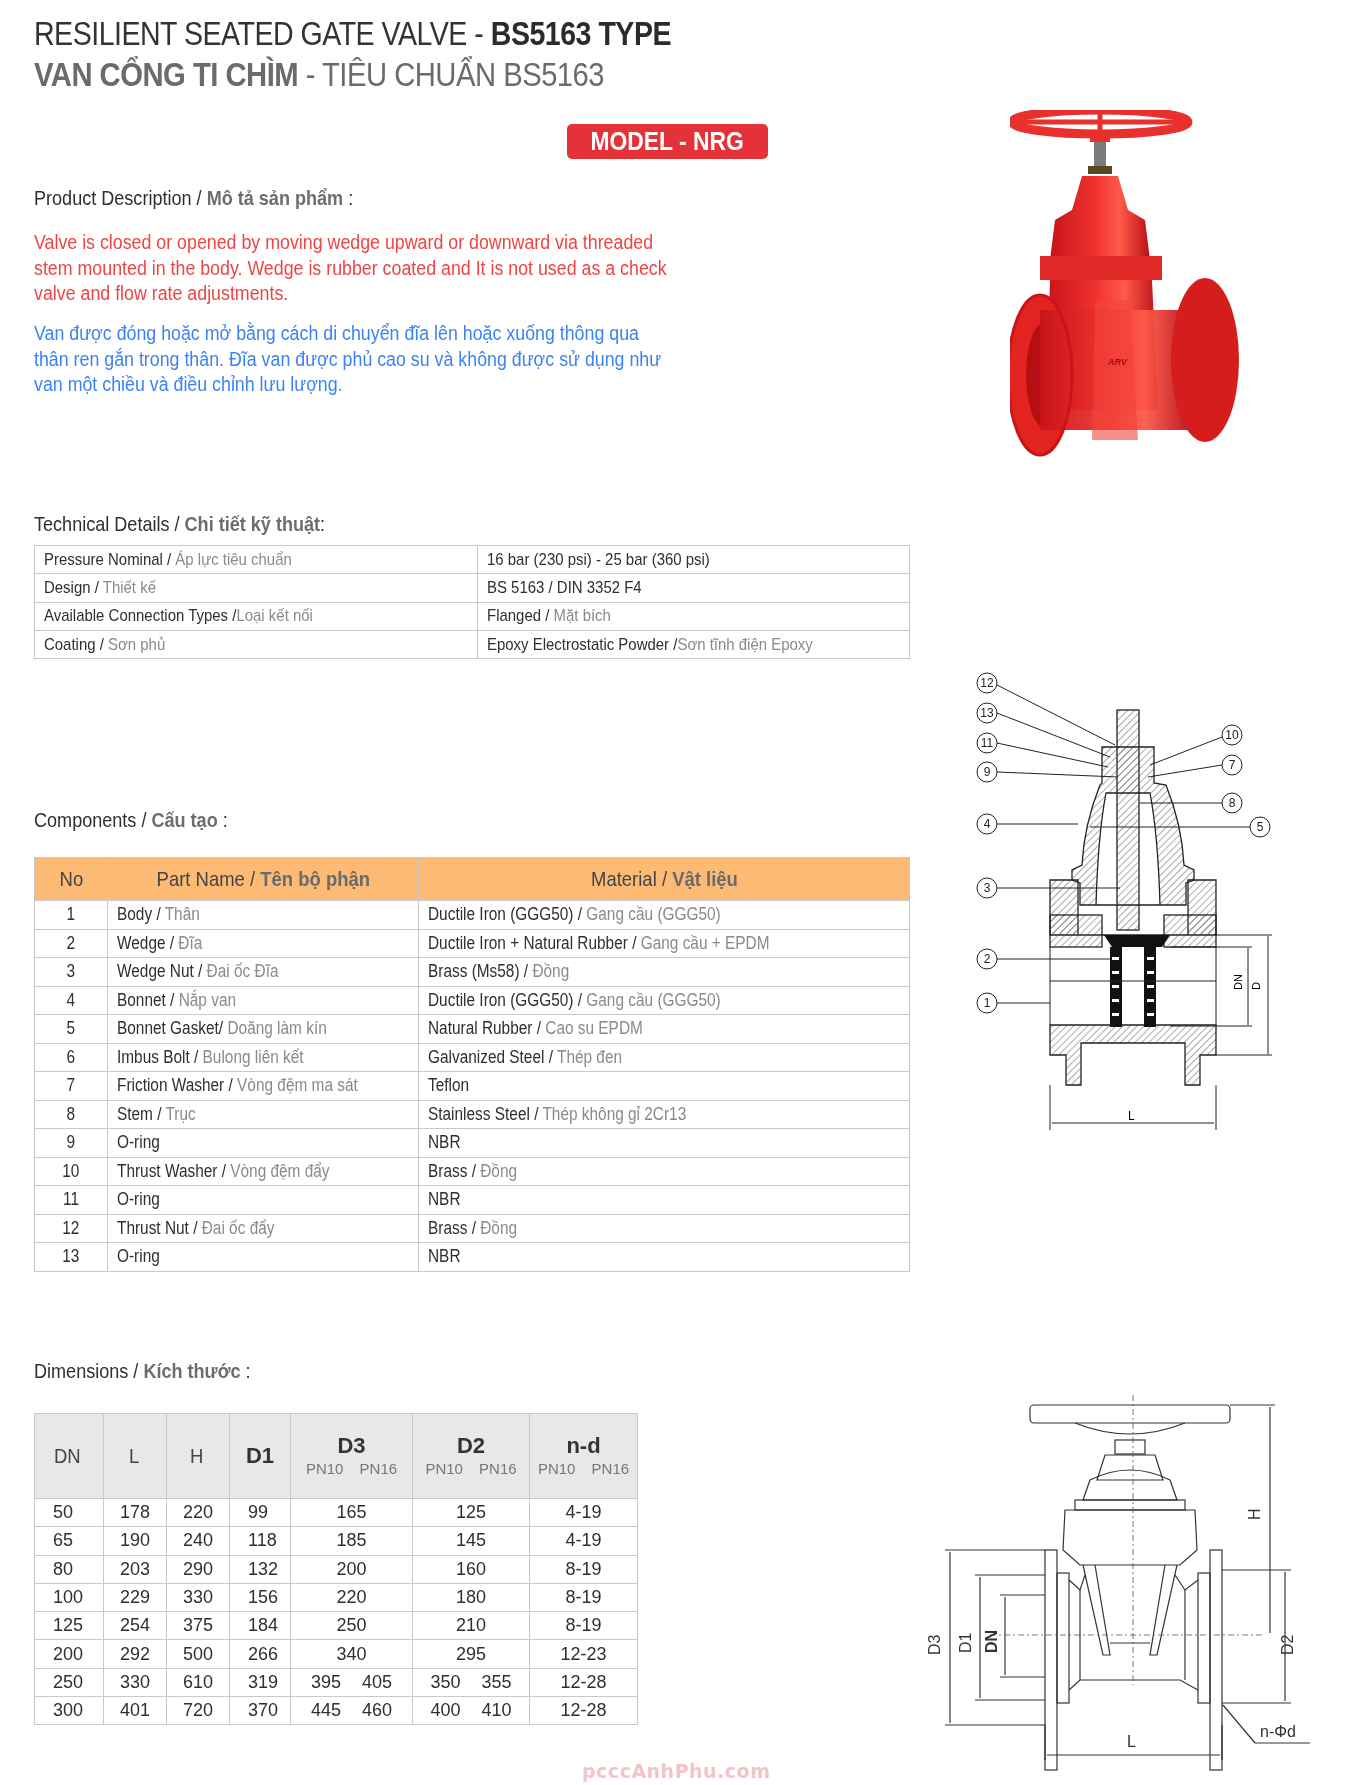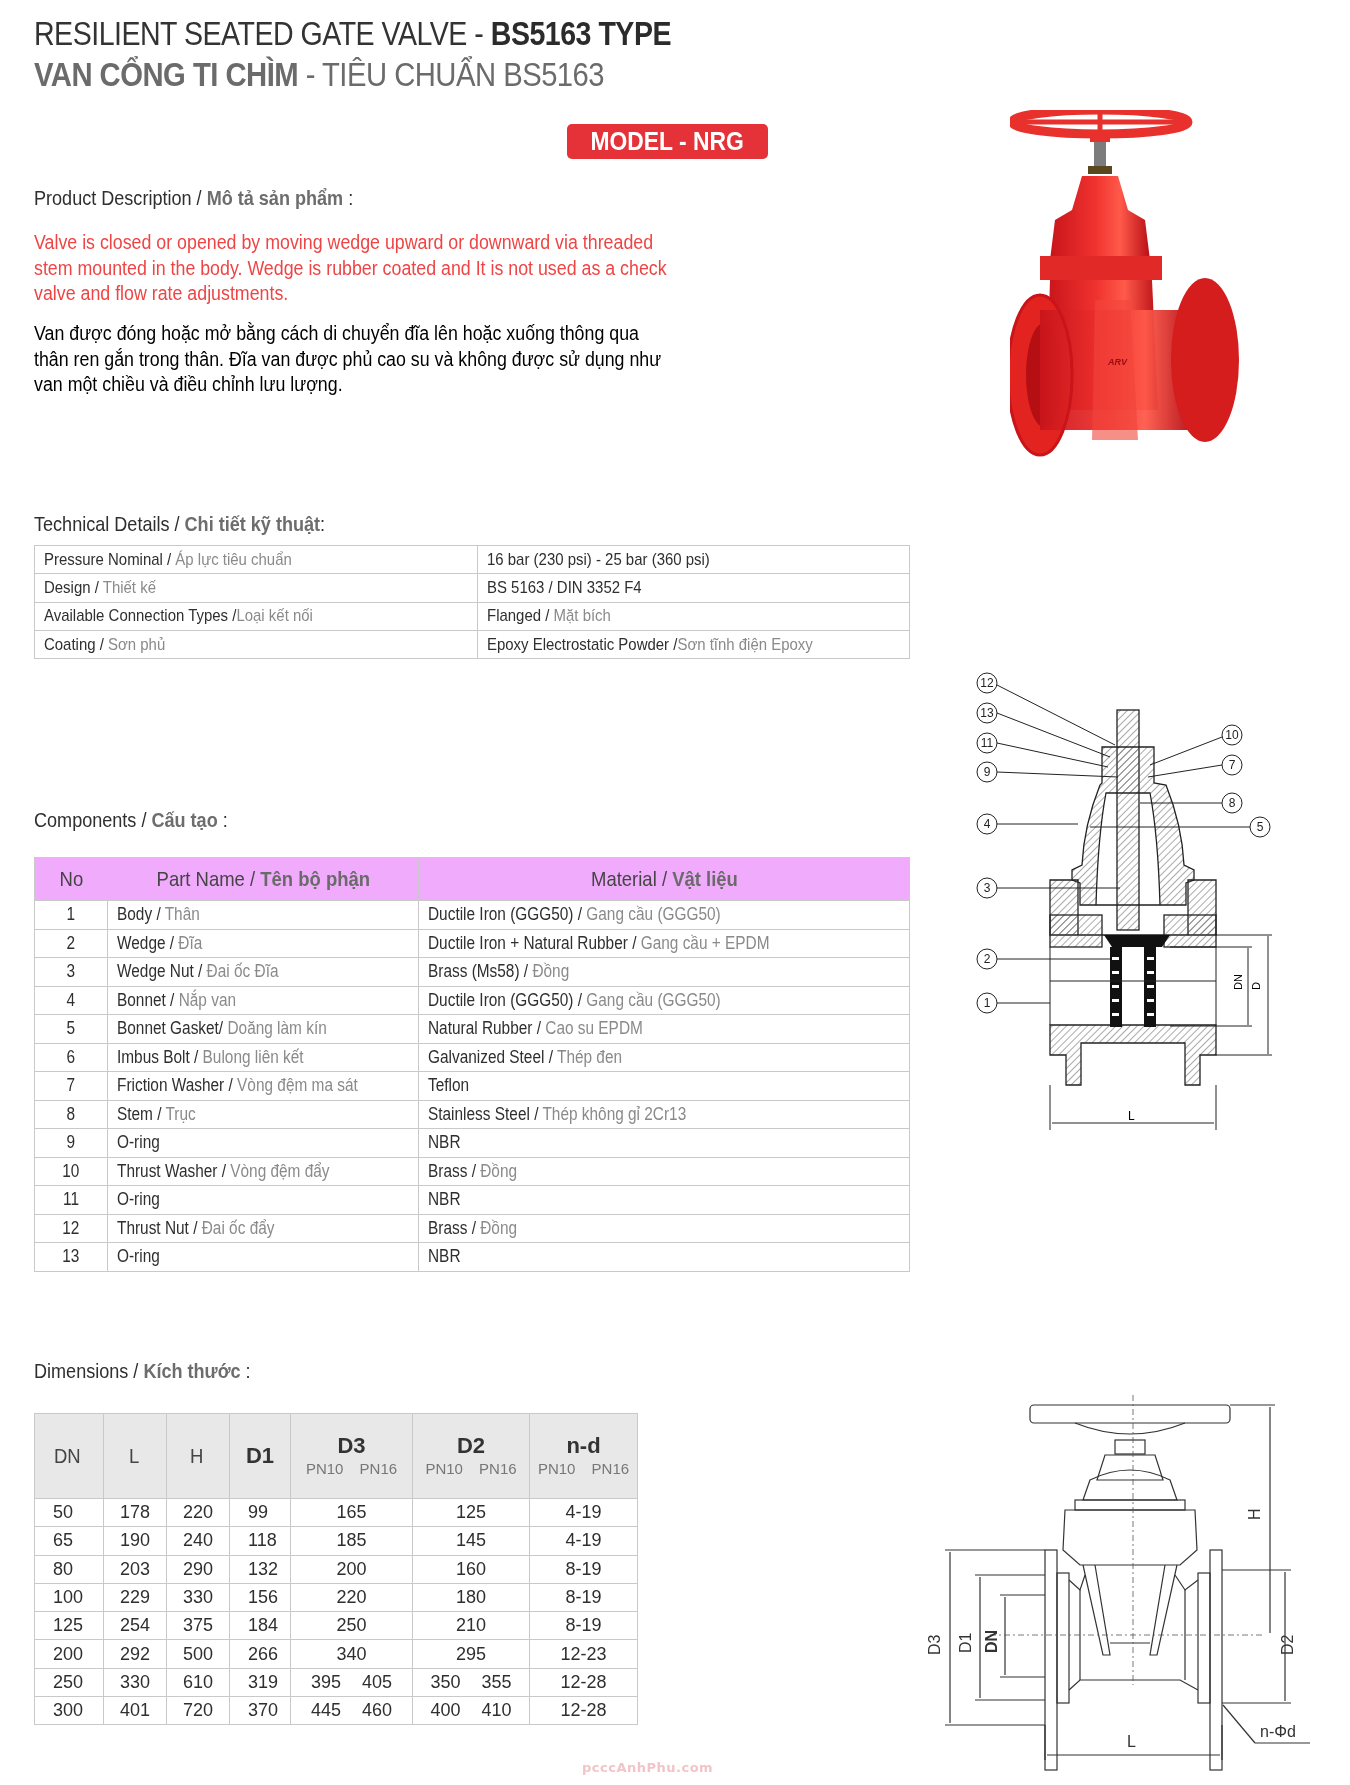--- a/index.html
+++ b/index.html
@@ -8,45 +8,45 @@
     .abs { position: absolute; }
     .t1 { left: 34px; top: 14px; font-size: 34px; color: #333; letter-spacing: -0.6px; white-space: nowrap; transform: scaleX(0.84); transform-origin: left top; }
     .t1 b { font-weight: bold; color: #2b2b2b; }
     .t2 { left: 34px; top: 55px; font-size: 34px; color: #6b6b6b; letter-spacing: -0.6px; white-space: nowrap; transform: scaleX(0.86); transform-origin: left top; }
     .t2 b { font-weight: bold; color: #6b6b6b; }
     .badge { left: 567px; top: 124px; width: 201px; height: 35px; background: #e53238; border-radius: 5px; color: #fff; font-weight: bold; font-size: 26px; line-height: 35px; text-align: center; white-space: nowrap; }
     .badge span { display: inline-block; transform: scaleX(0.88); }
     .sec-title { font-size: 21px; color: #2f2f2f; white-space: nowrap; transform: scaleX(0.86); transform-origin: left top; }
     .sec-title b { color: #6d6d6d; font-weight: bold; }
     .desc-en { left: 34px; top: 230px; width: 760px; font-size: 20px; line-height: 25.5px; color: #ef4444; }
-    .desc-vi { left: 34px; top: 321px; width: 760px; font-size: 20px; line-height: 25.5px; color: #000000; text-align: justify; }
+    .desc-vi { left: 34px; top: 321px; width: 760px; font-size: 20px; line-height: 25.5px; color: #3b82f6; text-align: justify; }
     .desc-en span, .desc-vi span { display: block; transform: scaleX(0.89); transform-origin: left top; white-space: nowrap; }
     table { border-collapse: collapse; position: absolute; table-layout: fixed; }
     td, th { border: 1px solid #c9c9c9; font-weight: normal; white-space: nowrap; overflow: hidden; }
     .cell-inner { display: inline-block; transform: scaleX(0.88); transform-origin: left center; }
     .center .cell-inner { transform-origin: center center; }
     .tech { left: 34px; top: 545px; width: 875px; }
     .tech td { height: 28.3px; font-size: 17px; padding: 0 9px; color: #2f2f2f; }
     .vi { color: #8a8a8a; }
     .comp { left: 34px; top: 857px; width: 875px; }
-    .comp th { height: 43px; background: #f0abfc; font-size: 21px; color: #444; text-align: center; }
+    .comp th { height: 43px; background: #fdba74; font-size: 21px; color: #444; text-align: center; }
     .comp th b { color: #6a6a6a; font-weight: bold; }
     .comp td { height: 28.5px; font-size: 17.5px; color: #2f2f2f; padding: 0 9px; }
     .comp td.no { text-align: center; padding: 0; }
     .dims { left: 34px; top: 1413px; width: 603px; }
     .dims th { height: 85px; background: #e8e8e8; font-size: 21px; color: #444; text-align: center; vertical-align: middle; }
     .dims th .hb { font-weight: bold; color: #333; display: block; font-size: 22px; line-height: 24px; }
     .dims th .sub { display: block; font-size: 15px; color: #777; word-spacing: 12px; line-height: 18px; margin-top: 2px; }
     .dims td { height: 28.3px; font-size: 18px; color: #2f2f2f; text-align: center; }
     .dims td.l { text-align: left; padding-left: 18px; }
     .dims td.pair { word-spacing: 16px; }
     .photo { left: 1010px; top: 110px; width: 245px; height: 410px; }
     .xsec { left: 960px; top: 665px; width: 330px; height: 470px; }
     .dimfig { left: 905px; top: 1385px; width: 420px; height: 390px; }
-    .watermark { left: 582px; top: 1760px; font-size: 13px; font-weight: bold; color: #f2c4c8; letter-spacing: 0.5px; font-family: "DejaVu Sans", sans-serif; }
+    .watermark { left: 582px; top: 1760px; font-size: 19px; font-weight: bold; color: #f2c4c8; letter-spacing: 0.5px; font-family: "DejaVu Sans", sans-serif; }
   </style>
 </head>
 <body>
 
 <div class="abs t1">
   <span>RESILIENT SEATED GATE VALVE - </span><b>BS5163 TYPE</b>
 </div>
 <div class="abs t2">
   <b>VAN CỔNG TI CHÌM</b><span> - TIÊU CHUẨN BS5163</span>
 </div>

